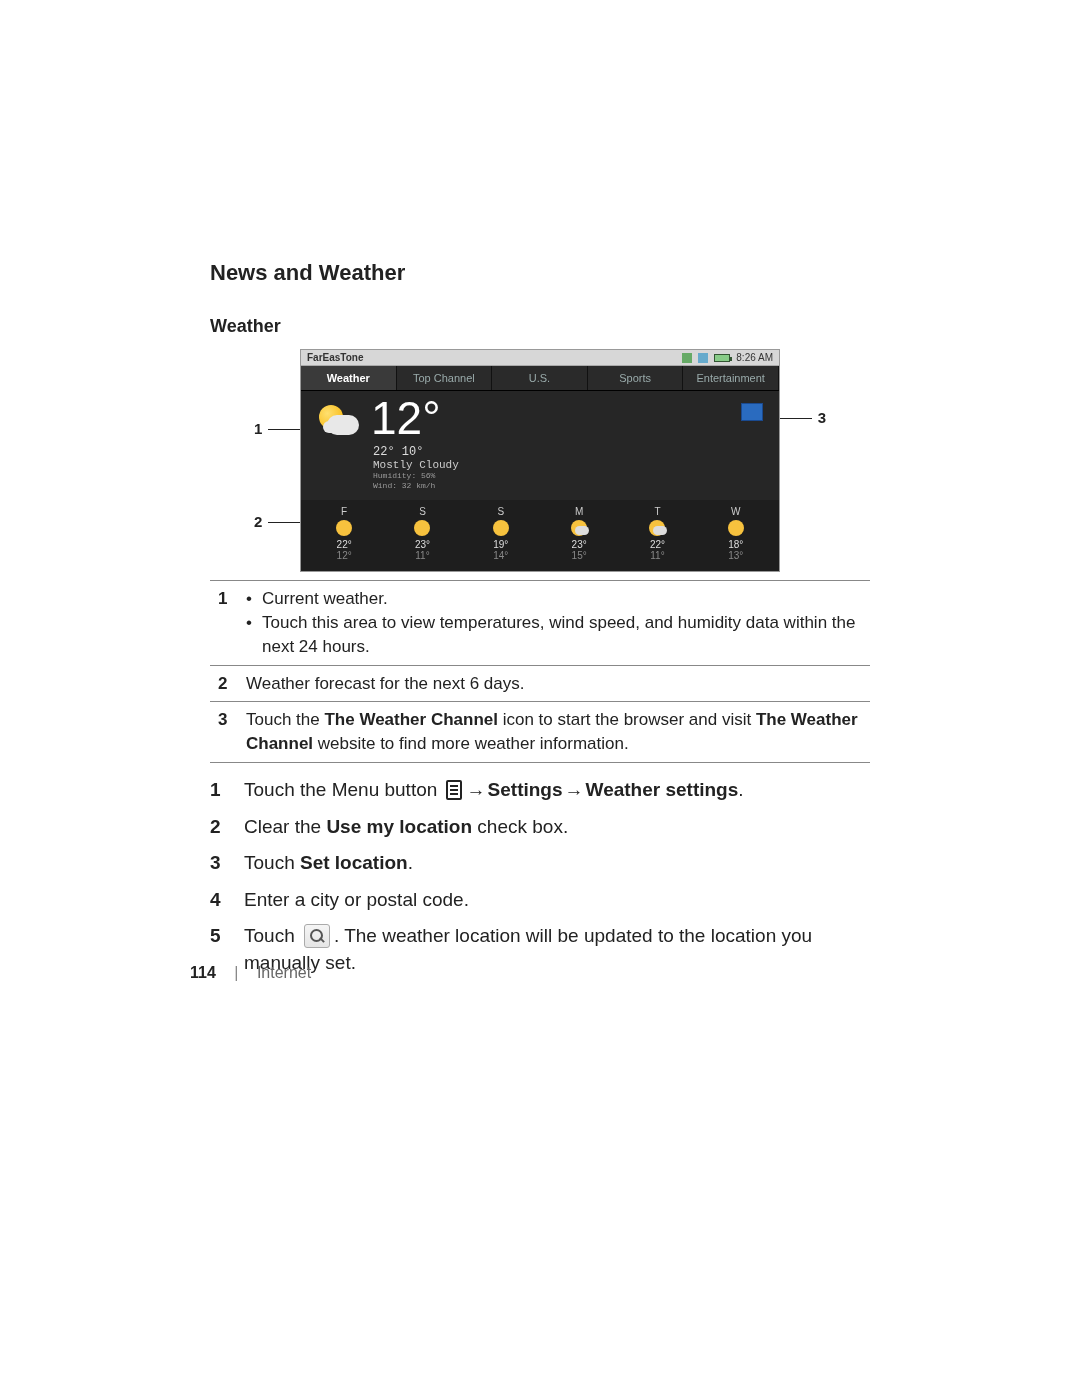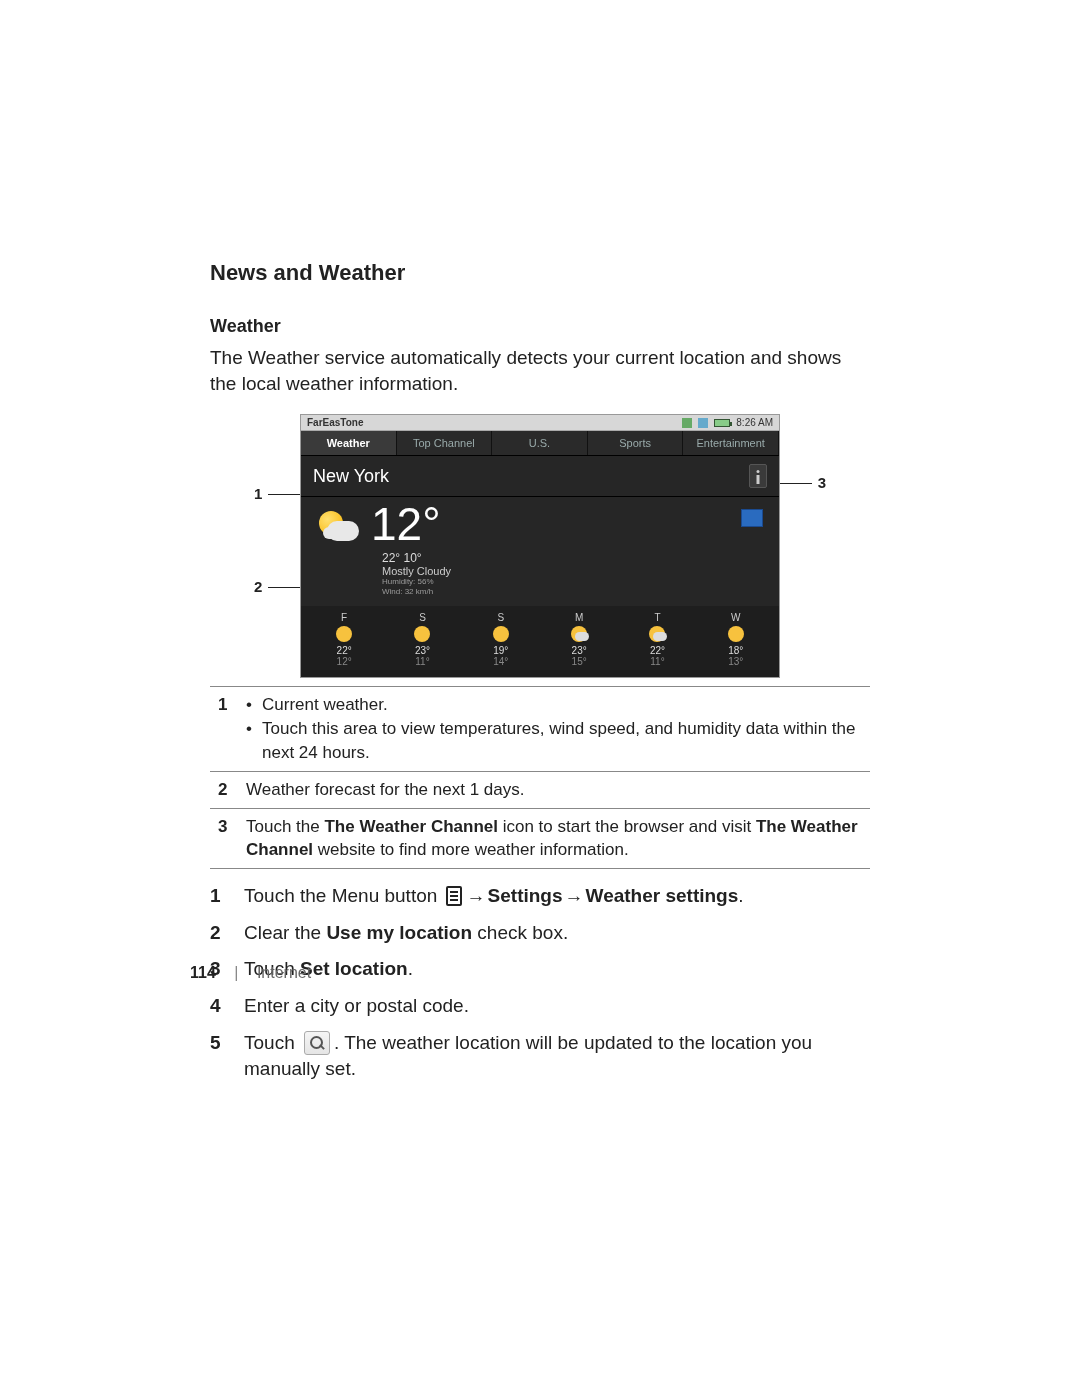--- a/index.html
+++ b/index.html
@@ -49,21 +49,21 @@
   .city-row{display:flex; justify-content:space-between; align-items:center; padding:8px 12px; background:#262626; border-bottom:1px solid #000;}
   .city{font-size:18px; color:#fff;}
   .info-btn{width:18px;height:24px;background:#3a3a3a;border:1px solid #555;border-radius:2px; position:relative;}
   .info-btn::before{content:""; position:absolute; left:50%; top:5px; width:3px; height:3px; background:#ccc; border-radius:50%; transform:translateX(-50%);}
   .info-btn::after{content:""; position:absolute; left:50%; top:10px; width:3px; height:9px; background:#ccc; transform:translateX(-50%);}
   .cur{display:flex; align-items:flex-start; gap:10px; padding:4px 16px 10px 16px; background:#262626;}
   .wicon{width:44px;height:38px;position:relative; margin-top:6px;}
   .wicon::before{content:"";position:absolute; left:2px; top:4px; width:24px;height:24px; background:radial-gradient(circle at 35% 35%, #ffe070, #f7b200); border-radius:50%;}
   .wicon::after{content:"";position:absolute; left:10px; top:14px; width:32px; height:20px; background:#e8e8e8; border-radius:12px; box-shadow:-8px 2px 0 -4px #e8e8e8;}
   .bigtemp{font-size:46px; color:#fff; font-weight:300; line-height:1;}
-  .cur-details{margin-left:11px; margin-top:4px;}
+  .cur-details{margin-left:2px; margin-top:4px;font-family:Liberation Mono, monospace;}
   .cur-details .hl{font-size:12px; color:#ddd;}
   .cur-details .cond{font-size:11px; color:#ccc;}
   .cur-details .tiny{font-size:8px; color:#9a9a9a; line-height:1.2;}
   .wch{width:22px;height:18px;background:#2a6bbf;border:1px solid #1a4a90; align-self:flex-start; margin-left:auto; margin-top:8px;}
   .forecast{display:flex; background:#1e1e1e; padding:6px 4px 10px 4px;}
   .fday{flex:1; text-align:center;}
   .fday .dl{font-size:10px; color:#ccc;}
   .ficon{width:16px;height:16px;margin:3px auto;background:#f7c23e;border-radius:50%; position:relative;}
   .ficon.cloud::after{content:"";position:absolute;left:4px;top:6px;width:14px;height:9px;background:#ddd;border-radius:6px;}
   .fday .hi{font-size:10px;color:#ddd;}
@@ -99,43 +99,38 @@
 </style>
 </head>
 <body>
 
 <div class="page">
 
   <h2 class="section-title">News and Weather</h2>
 
 
   <div class="subhead">Weather</div>
-  <p class="para">The Weather service automatically detects your current location and shows the local weather information.</p>
 
   <div class="shot-wrap">
     <div class="shot">
       <div class="sbar">
         <span class="carrier">FarEasTone</span>
         <span class="right">
           <span class="ind"></span>
           <span class="ind" style="background:#6ac"></span>
           <span class="bat"></span>
           <span>8:26 AM</span>
         </span>
       </div>
       <div class="tabs">
         <div class="tab active">Weather</div>
         <div class="tab">Top Channel</div>
         <div class="tab">U.S.</div>
         <div class="tab">Sports</div>
         <div class="tab">Entertainment</div>
-      </div>
-      <div class="city-row">
-        <span class="city">New York</span>
-        <span class="info-btn"></span>
       </div>
       <div class="cur">
         <div class="wicon"></div>
         <div>
           <div class="bigtemp">12°</div>
           <div class="cur-details">
             <div class="hl">22°  10°</div>
             <div class="cond">Mostly Cloudy</div>
             <div class="tiny">Humidity: 56%</div>
             <div class="tiny">Wind: 32 km/h</div>
@@ -197,21 +192,21 @@
     <tbody>
         <tr>
       <td class="num">1</td>
       <td>
         <span class="bullet">Current weather.</span>
         <span class="bullet">Touch this area to view temperatures, wind speed, and humidity data within the next 24 hours.</span>
       </td>
     </tr>
     <tr>
       <td class="num">2</td>
-      <td>Weather forecast for the next 1 days.</td>
+      <td>Weather forecast for the next 6 days.</td>
     </tr>
     <tr>
       <td class="num">3</td>
       <td>
         <span>Touch the </span><b>The Weather Channel</b><span> icon to start the browser and visit </span><b>The Weather Channel</b><span> website to find more weather information.</span>
       </td>
     </tr>
   </tbody>
     </table>
 

